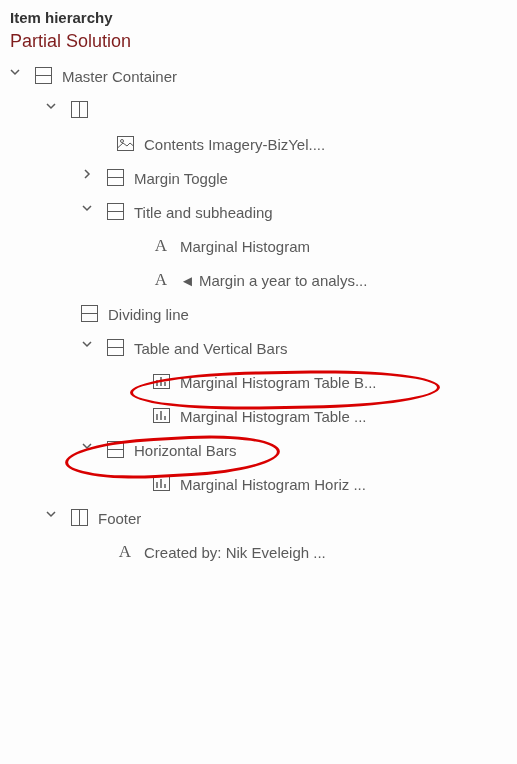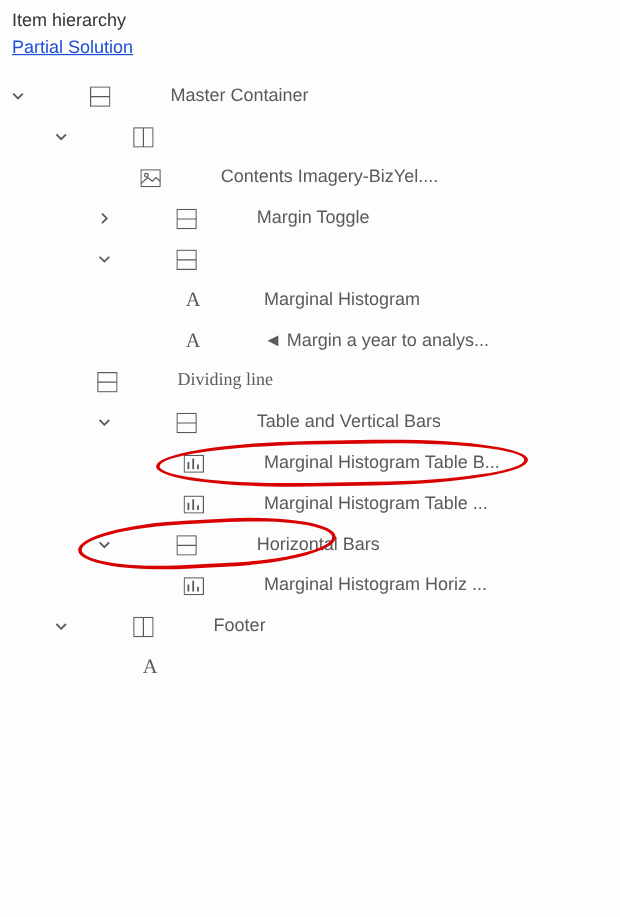--- a/index.html
+++ b/index.html
@@ -7,37 +7,35 @@
     margin: 0;
     padding: 8px 10px;
     width: 517px;
     font-family: -apple-system, "Segoe UI", Tahoma, Arial, sans-serif;
     font-size: 15px;
     color: #5a5a5a;
     background: #fdfdfd;
     line-height: 1.3;
   }
   .title {
-    font-weight: 400;
+    font-weight: 700;
     color: #333;
     font-size: 15px;
     margin-bottom: 2px;
   }
   .subtitle {
-    color: #1d4ed8;
-    font-size: 15px;
+    color: #7f1d1d;
+    font-size: 18px;
     margin-bottom: 14px;
-    text-decoration: underline;
   }
   .row {
     display: flex;
-    align-items: center;
+    align-items: flex-start;
     height: 34px;
     position: relative;
-    gap: 40px;
   }
   .chev {
     width: 14px;
     text-align: center;
     margin-right: 10px;
     color: #5a5a5a;
     font-size: 12px;
     flex-shrink: 0;
   }
   .icon {
@@ -140,33 +138,34 @@
       <svg width="10" height="10" viewBox="0 0 10 10">
           <path d="M1 3 L5 7 L9 3" fill="none" stroke="#5a5a5a" stroke-width="1.5"></path>
         </svg>
     </span>
     <span class="icon">
       <svg width="17" height="17" viewBox="0 0 17 17">
           <rect x="0.5" y="0.5" width="16" height="16" fill="none" stroke="#5a5a5a"></rect>
           <line x1="0.5" y1="8.5" x2="16.5" y2="8.5" stroke="#5a5a5a"></line>
         </svg>
     </span>
+    <span class="label">Title and subheading</span>
   </div>
 
   <div class="row ind3b">
     <span class="icon" style="font-family:Georgia,serif;font-size:17px;color:#5a5a5a;">A</span>
     <span class="label">Marginal Histogram</span>
   </div>
 
   <div class="row ind3b">
     <span class="icon" style="font-family:Georgia,serif;font-size:17px;color:#5a5a5a;">A</span>
     <span class="label">◄ Margin a year to analys...</span>
   </div>
 
-  <div class="row" style="padding-left:70px;font-family:Liberation Serif, serif;">
+  <div class="row" style="padding-left:70px;">
     <span class="icon">
       <svg width="17" height="17" viewBox="0 0 17 17">
           <rect x="0.5" y="0.5" width="16" height="16" fill="none" stroke="#5a5a5a"></rect>
           <line x1="0.5" y1="8.5" x2="16.5" y2="8.5" stroke="#5a5a5a"></line>
         </svg>
     </span>
     <span class="label">Dividing line</span>
   </div>
 
 
@@ -248,15 +247,16 @@
       <svg width="17" height="17" viewBox="0 0 17 17">
           <rect x="0.5" y="0.5" width="16" height="16" fill="none" stroke="#5a5a5a"></rect>
           <line x1="8.5" y1="0.5" x2="8.5" y2="16.5" stroke="#5a5a5a"></line>
         </svg>
     </span>
     <span class="label">Footer</span>
   </div>
 
   <div class="row ind2b">
     <span class="icon" style="font-family:Georgia,serif;font-size:17px;color:#5a5a5a;">A</span>
+    <span class="label">Created by: Nik Eveleigh ...</span>
   </div>
 
 </div>
 
 </body></html>

